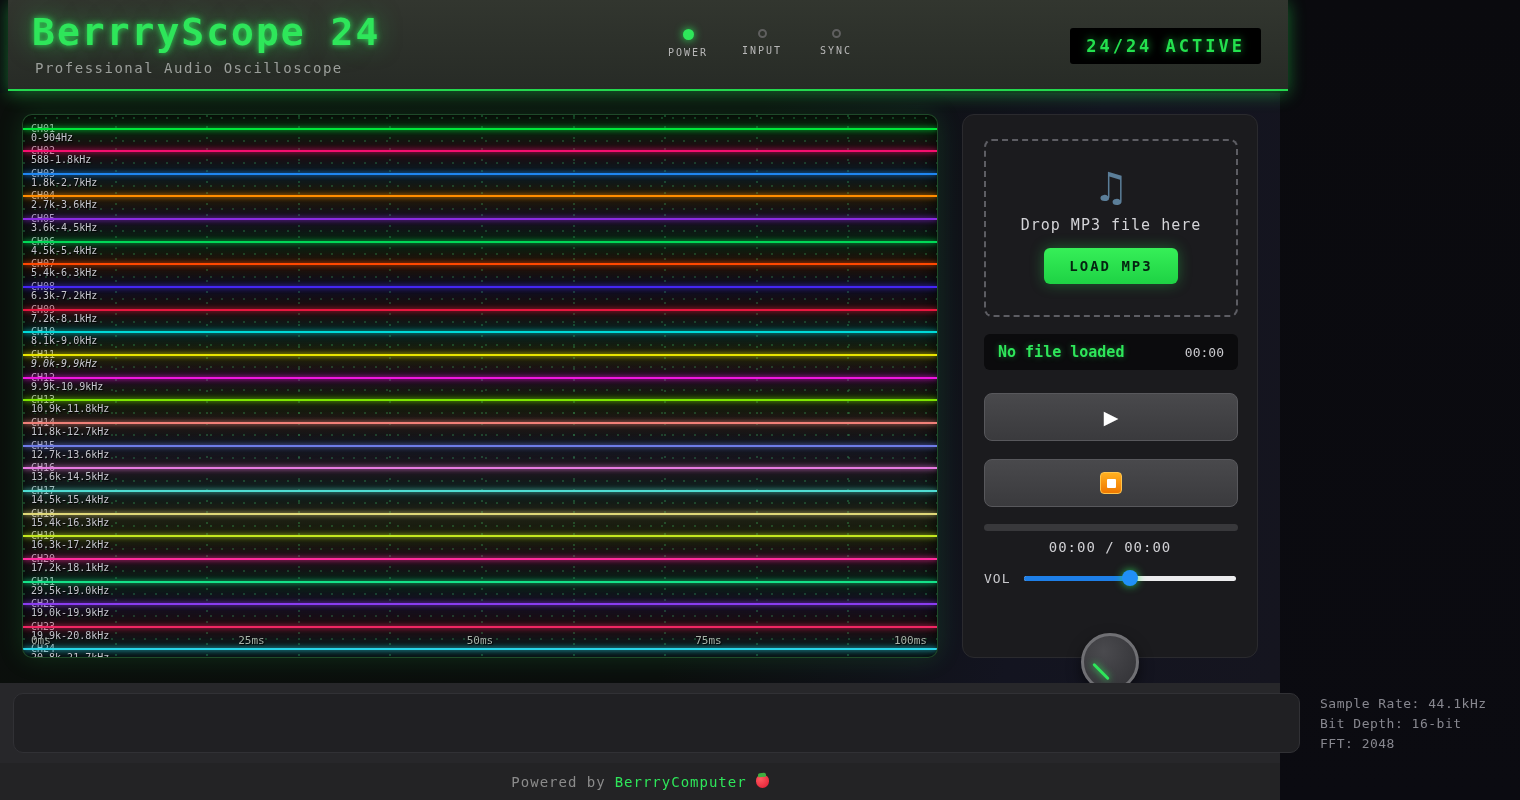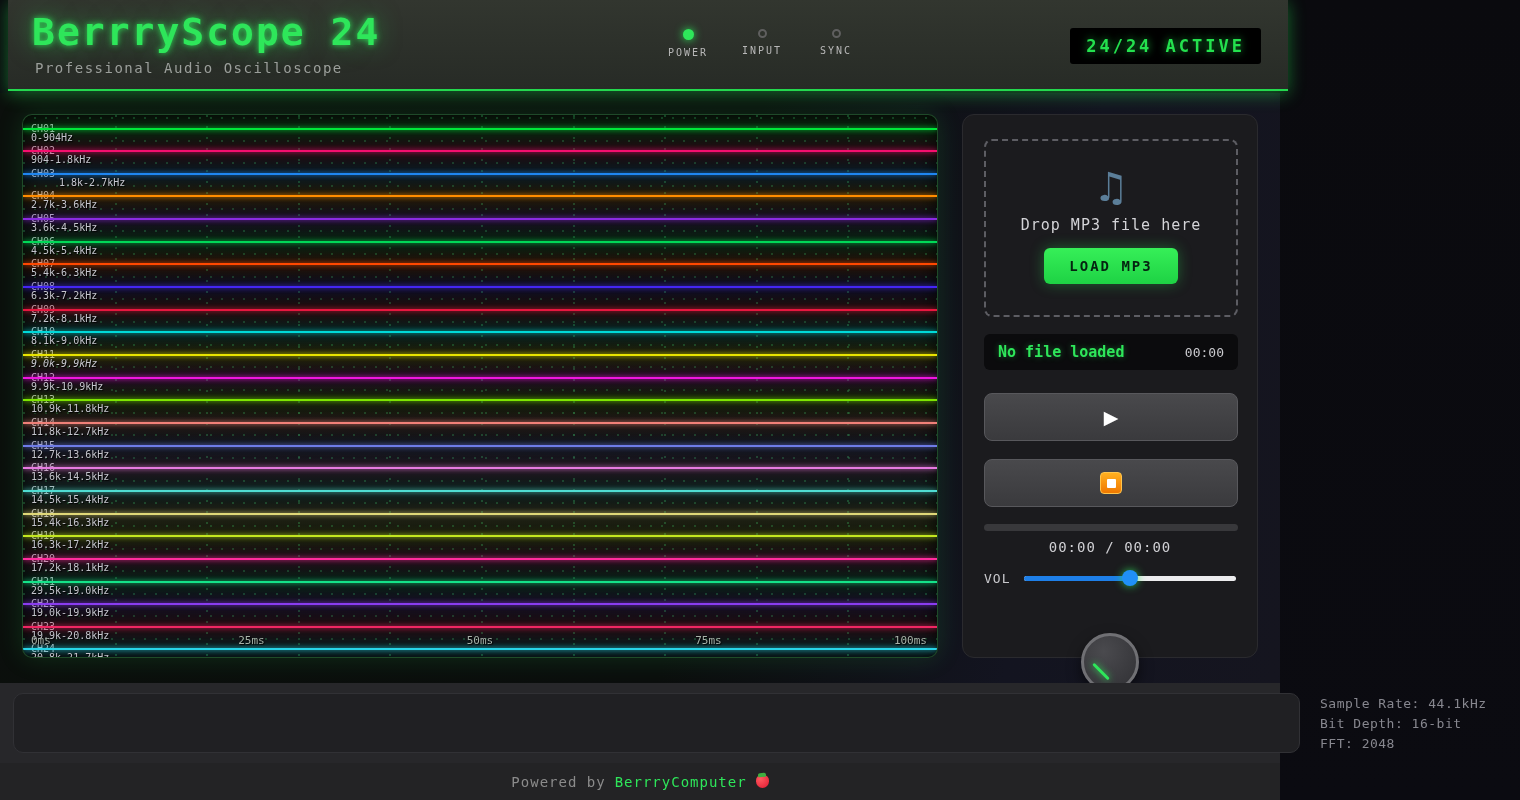--- a/index.html
+++ b/index.html
@@ -176,24 +176,24 @@
           <div class="gh" style="top: 477.8px;"></div>
           <div class="gh" style="top: 500.45px;"></div>
           <div class="gh" style="top: 523.1px;"></div>
         </div>
       <div id="channels">
           <div class="ch-label" style="top: 7.5px;">CH01</div>
           <div class="ch-line" style="top: 12.5px; background: rgb(0, 230, 57); box-shadow: rgb(0, 230, 57) 0px 0px 5px, rgb(0, 230, 57) 0px 0px 16px;"></div>
           <div class="ch-freq" style="top: 16.5px;">0-904Hz</div>
           <div class="ch-label" style="top: 30.15px;">CH02</div>
           <div class="ch-line" style="top: 35.15px; background: rgb(245, 15, 110); box-shadow: rgb(245, 15, 110) 0px 0px 5px, rgb(245, 15, 110) 0px 0px 16px;"></div>
-          <div class="ch-freq" style="top: 39.15px;">904-1.8kHz</div>
+          <div class="ch-freq" style="top: 39.15px;">588-1.8kHz</div>
           <div class="ch-label" style="top: 52.8px;">CH03</div>
           <div class="ch-line" style="top: 57.8px; background: rgb(31, 134, 240); box-shadow: rgb(31, 134, 240) 0px 0px 5px, rgb(31, 134, 240) 0px 0px 16px;"></div>
-          <div class="ch-freq" style="top: 61.8px; margin-left: 28px;">1.8k-2.7kHz</div>
+          <div class="ch-freq" style="top: 61.8px;">1.8k-2.7kHz</div>
           <div class="ch-label" style="top: 75.45px;">CH04</div>
           <div class="ch-line" style="top: 80.45px; background: rgb(255, 140, 0); box-shadow: rgb(255, 140, 0) 0px 0px 5px, rgb(255, 140, 0) 0px 0px 16px;"></div>
           <div class="ch-freq" style="top: 84.45px;">2.7k-3.6kHz</div>
           <div class="ch-label" style="top: 98.1px;">CH05</div>
           <div class="ch-line" style="top: 103.1px; background: rgb(138, 43, 226); box-shadow: rgb(138, 43, 226) 0px 0px 5px, rgb(138, 43, 226) 0px 0px 16px;"></div>
           <div class="ch-freq" style="top: 107.1px;">3.6k-4.5kHz</div>
           <div class="ch-label" style="top: 120.75px;">CH06</div>
           <div class="ch-line" style="top: 125.75px; background: rgb(0, 217, 87); box-shadow: rgb(0, 217, 87) 0px 0px 5px, rgb(0, 217, 87) 0px 0px 16px;"></div>
           <div class="ch-freq" style="top: 129.75px;">4.5k-5.4kHz</div>
           <div class="ch-label" style="top: 143.4px;">CH07</div>

